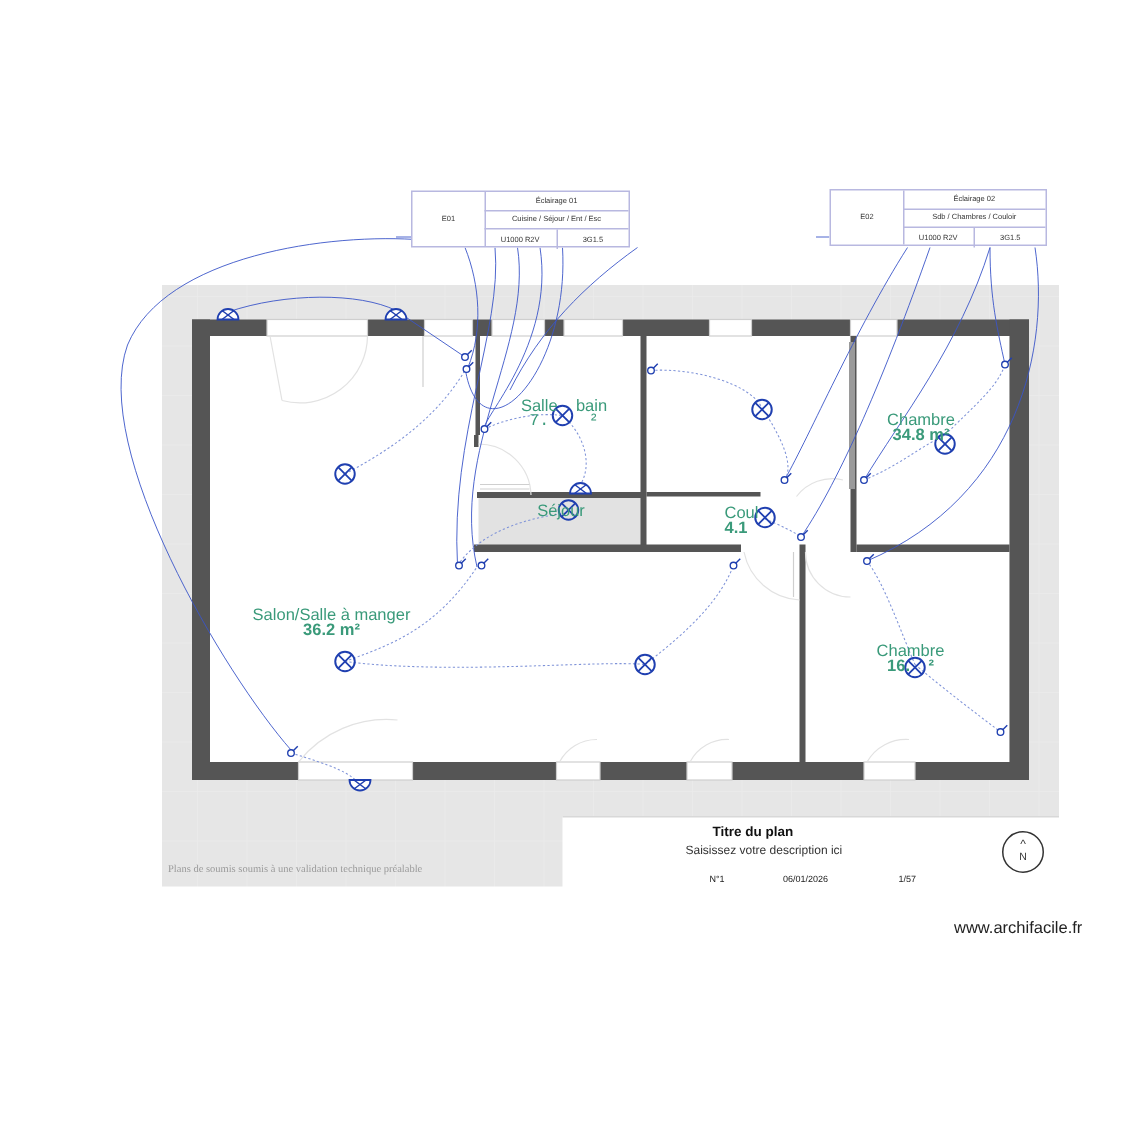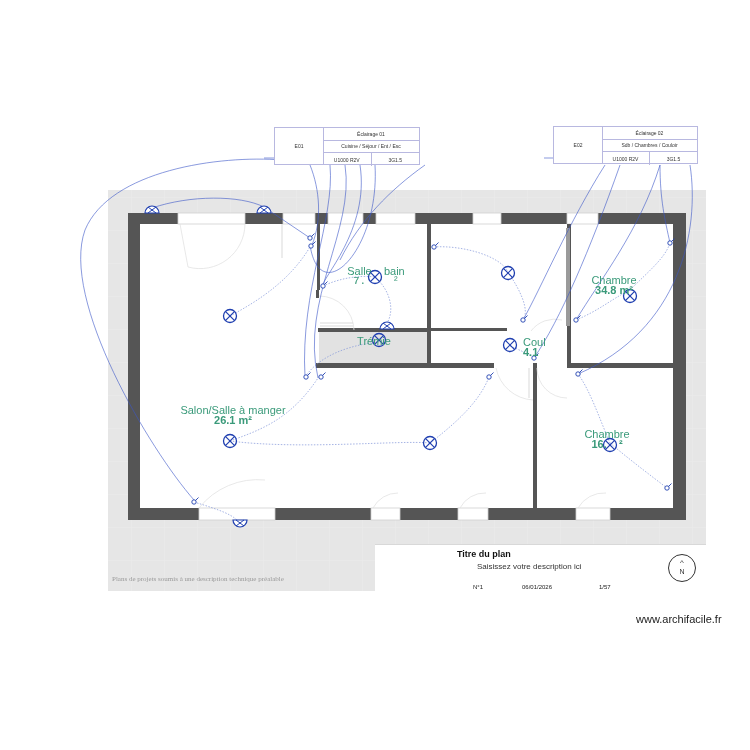--- a/index.html
+++ b/index.html
@@ -5,22 +5,22 @@
   html, body { margin:0; padding:0; background:#ffffff; }
   body { width:750px; height:750px; position:relative; overflow:hidden; font-family:"Liberation Sans", sans-serif; }
   #plan { position:absolute; left:0; top:0; width:750px; height:750px; }
   .legend-box { position:absolute; background:#fff; border:1px solid #b8b8e0; font-size:5px; color:#333; box-sizing:border-box; }
   .legend-box .code { position:absolute; left:0; top:0; width:48px; height:100%; border-right:1px solid #b8b8e0; display:flex; align-items:center; justify-content:center; }
   .legend-box .row { position:absolute; left:48px; right:0; height:12.66px; border-bottom:1px solid #b8b8e0; display:flex; align-items:center; justify-content:center; box-sizing:border-box; }
   .legend-box .row.r3 { border-bottom:none; }
   .legend-box .cell { flex:1; height:100%; display:flex; align-items:center; justify-content:center; }
   .legend-box .cell + .cell { border-left:1px solid #b8b8e0; }
   .title-block { position:absolute; left:375px; top:544px; width:331px; height:47px; background:#fff; border-top:1px solid #d8d8d8; }
-  .tb-title { position:absolute; left:82px; top:4px; font-size:9px; font-weight:bold; color:#111; }
-  .tb-desc { position:absolute; left:82px; top:17px; font-size:8px; color:#333;margin-left:20px; }
+  .tb-title { position:absolute; left:100px; top:4px; font-size:9px; font-weight:bold; color:#111; }
+  .tb-desc { position:absolute; left:82px; top:17px; font-size:8px; color:#333; }
   .tb-meta { position:absolute; top:39px; font-size:6px; color:#222; }
   .north { position:absolute; left:668px; top:554px; width:28px; height:28px; border:1.3px solid #333; border-radius:50%; box-sizing:border-box; }
   .north .arrow { position:absolute; left:0; right:0; top:4px; text-align:center; font-size:8px; color:#333; line-height:8px; }
   .north .n { position:absolute; left:0; right:0; top:13px; text-align:center; font-size:7px; color:#333; }
   .disclaimer { position:absolute; left:112px; top:575px; font-family:"Liberation Serif", serif; font-size:7px; color:#9a9a9a; }
   .site { position:absolute; left:636px; top:613px; font-size:11px; color:#222;text-align:right; }
   .room-label { position:absolute; font-size:11px; color:#3a9a7a; text-align:center; line-height:10px; white-space:nowrap; }
   .room-label .area { font-weight:bold; display:block; }
 </style>
 </head>
@@ -233,45 +233,45 @@
 <div class="legend-box" style="left:553px; top:126px; width:145px; height:38px;">
   <div class="code">E02</div>
   <div class="row" style="top:0;">Éclairage 02</div>
   <div class="row" style="top:12.66px;">Sdb / Chambres / Couloir</div>
   <div class="row r3" style="top:25.33px;">
     <div class="cell">U1000 R2V</div>
     <div class="cell">3G1.5</div>
   </div>
 </div>
 
-<div class="room-label" style="left:168px; top:405px; width:130px;">
+<div class="room-label" style="left:156px; top:405px; width:130px;">
   <span>Salon/Salle à manger</span>
-  <span class="area">26.1 m²</span>
+  <span class="area">36.2 m²</span>
 </div>
 <div class="room-label" style="left:336px; top:266px; width:80px;">
   <span style="white-space:pre;">Salle    bain</span>
   <span class="area" style="font-weight:normal; white-space:pre;font-family:Liberation Mono, monospace;">7.    ²</span>
 </div>
 <div class="room-label" style="left:339px; top:336px; width:70px;">
-  <span>Trémie</span>
-</div>
-<div class="room-label" style="left:483px; top:337px; width:24px; text-align:left;margin-left:40px;">
+  <span>Séjour</span>
+</div>
+<div class="room-label" style="left:483px; top:337px; width:24px; text-align:left;">
   <span>Coul</span>
   <span class="area">4.1 </span>
 </div>
 <div class="room-label" style="left:584px; top:275px; width:60px;">
   <span>Chambre</span>
   <span class="area">34.8 m²</span>
 </div>
 <div class="room-label" style="left:577px; top:429px; width:60px;">
   <span>Chambre</span>
   <span class="area" style="white-space:pre;">16.    ²</span>
 </div>
 
-<div class="disclaimer">Plans de projets soumis à une description technique préalable</div>
+<div class="disclaimer">Plans de soumis soumis à une validation technique préalable</div>
 
 <div class="title-block">
   <div class="tb-title">Titre du plan</div>
   <div class="tb-desc">Saisissez votre description ici</div>
   <div class="tb-meta" style="left:98px;">N°1</div>
   <div class="tb-meta" style="left:147px;">06/01/2026</div>
   <div class="tb-meta" style="left:224px;">1/57</div>
 </div>
 <div class="north">
   <div class="arrow">^</div>

